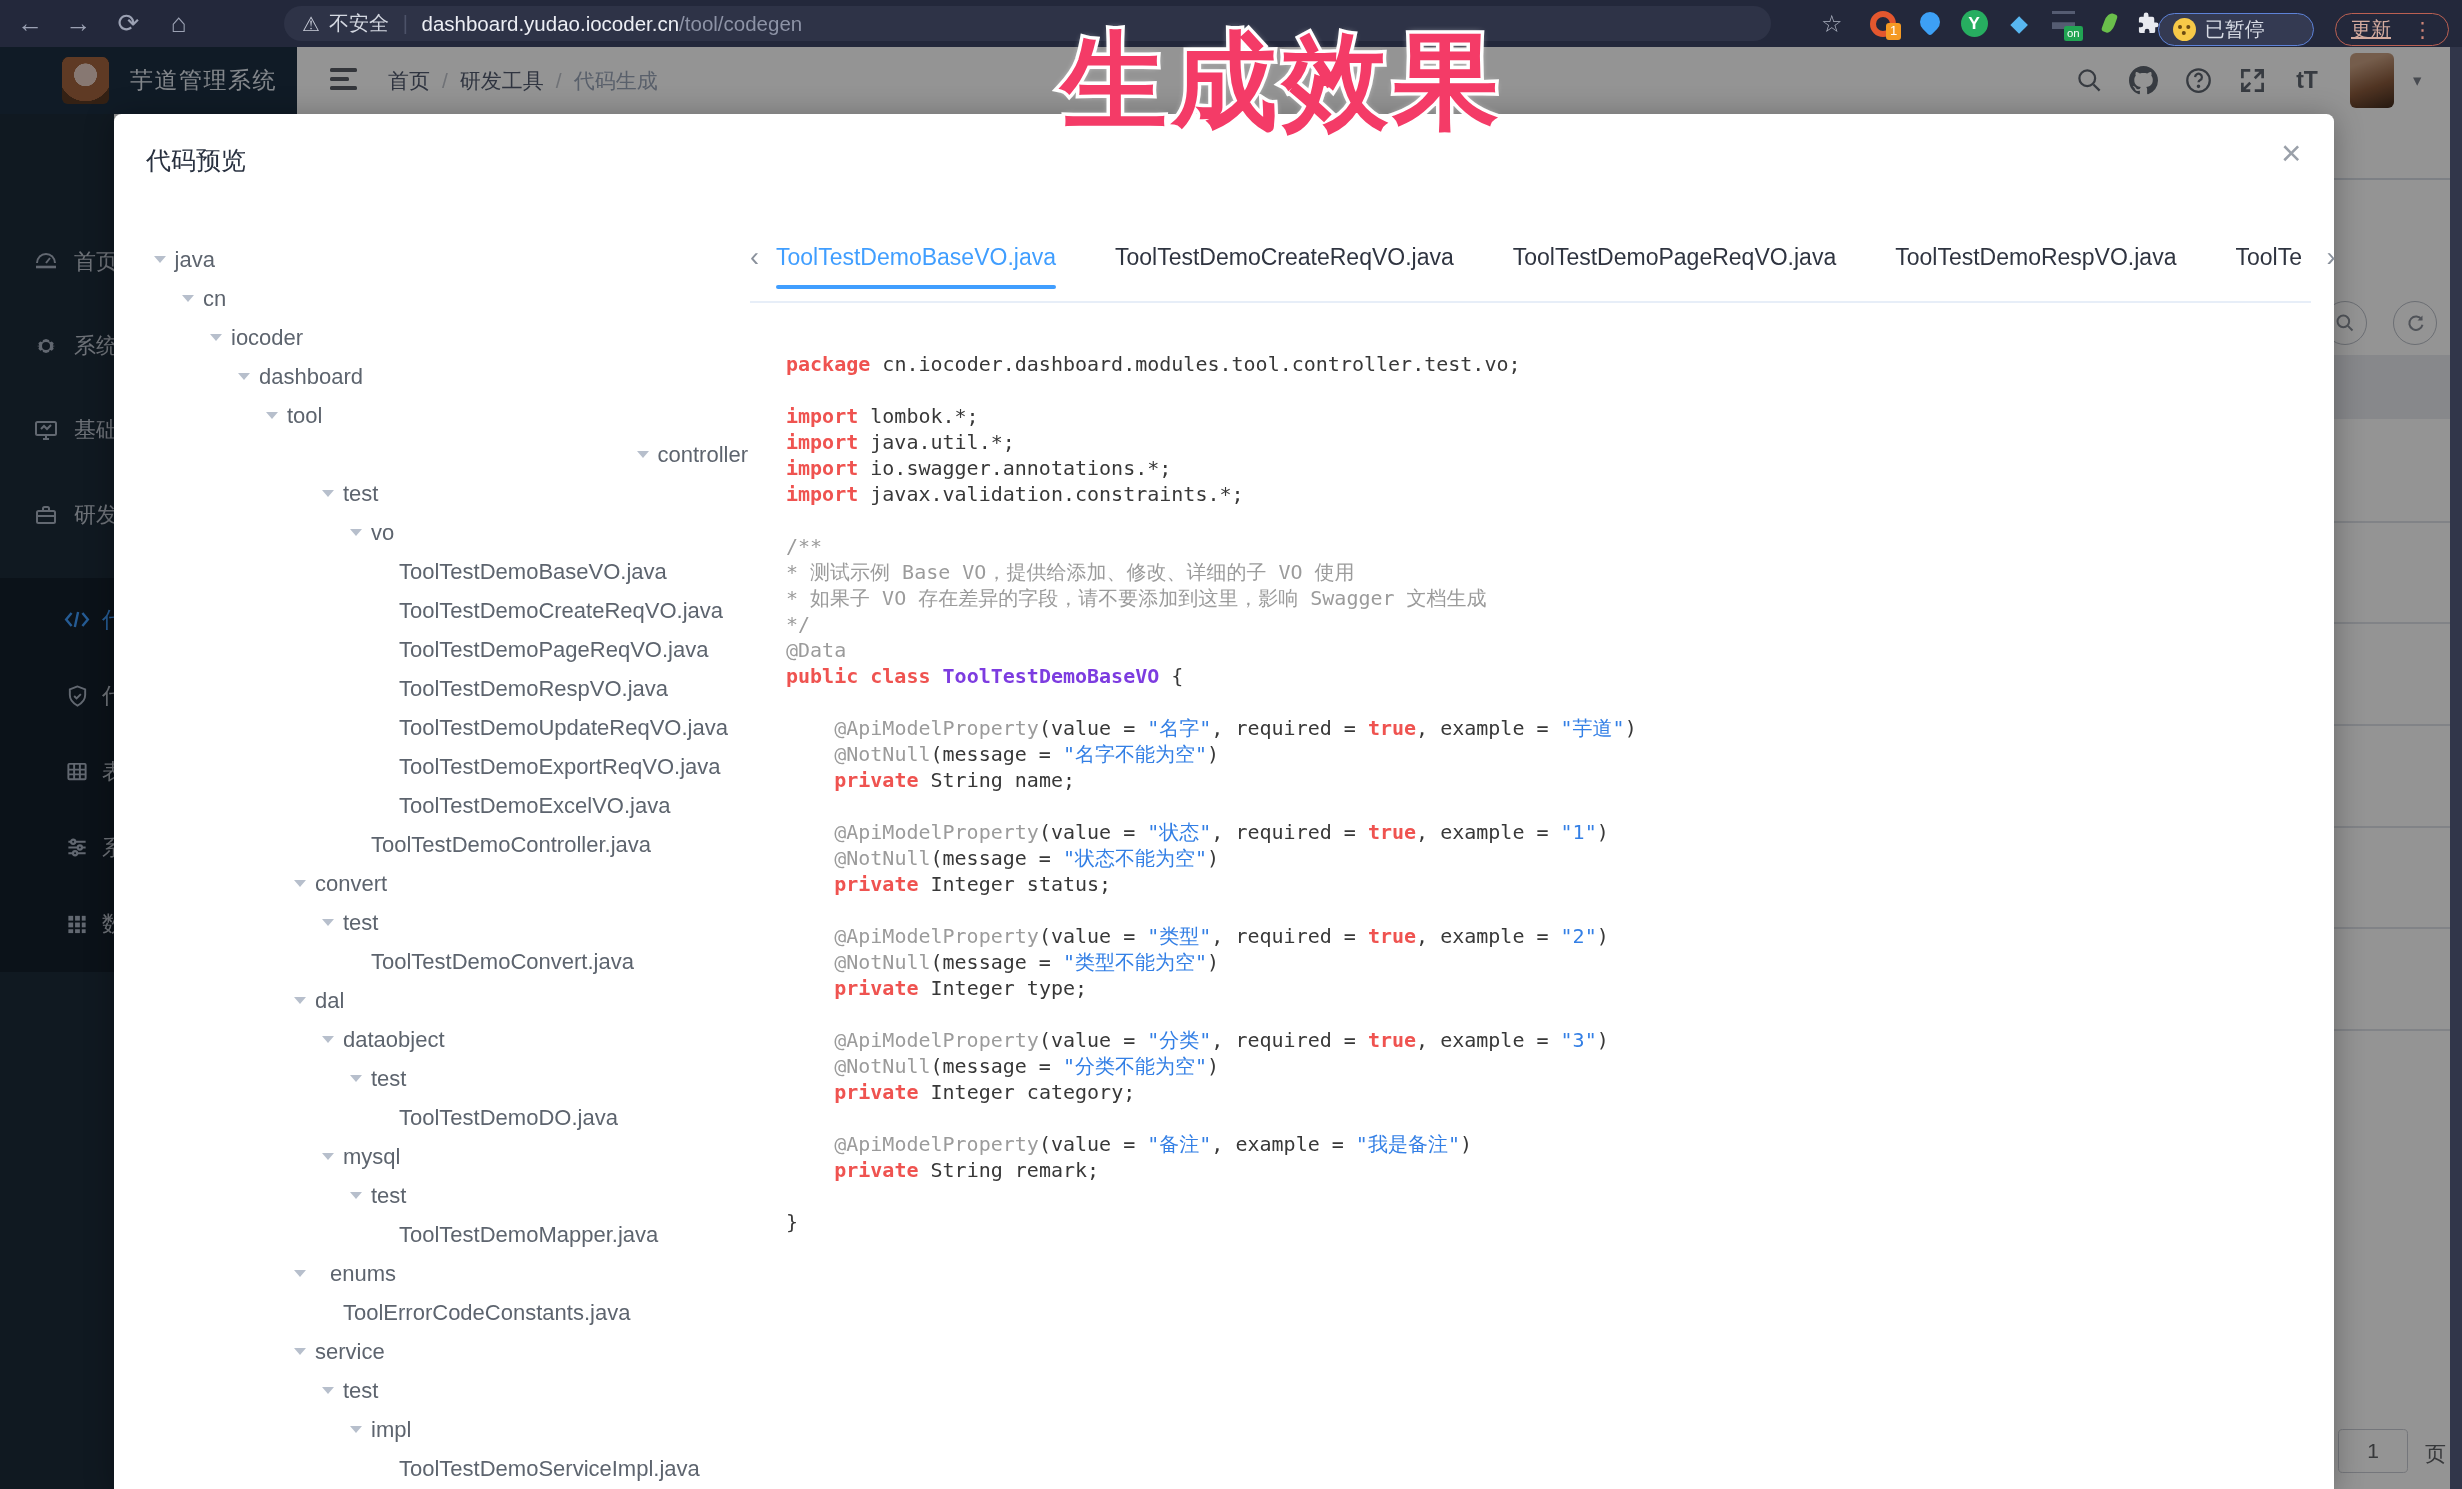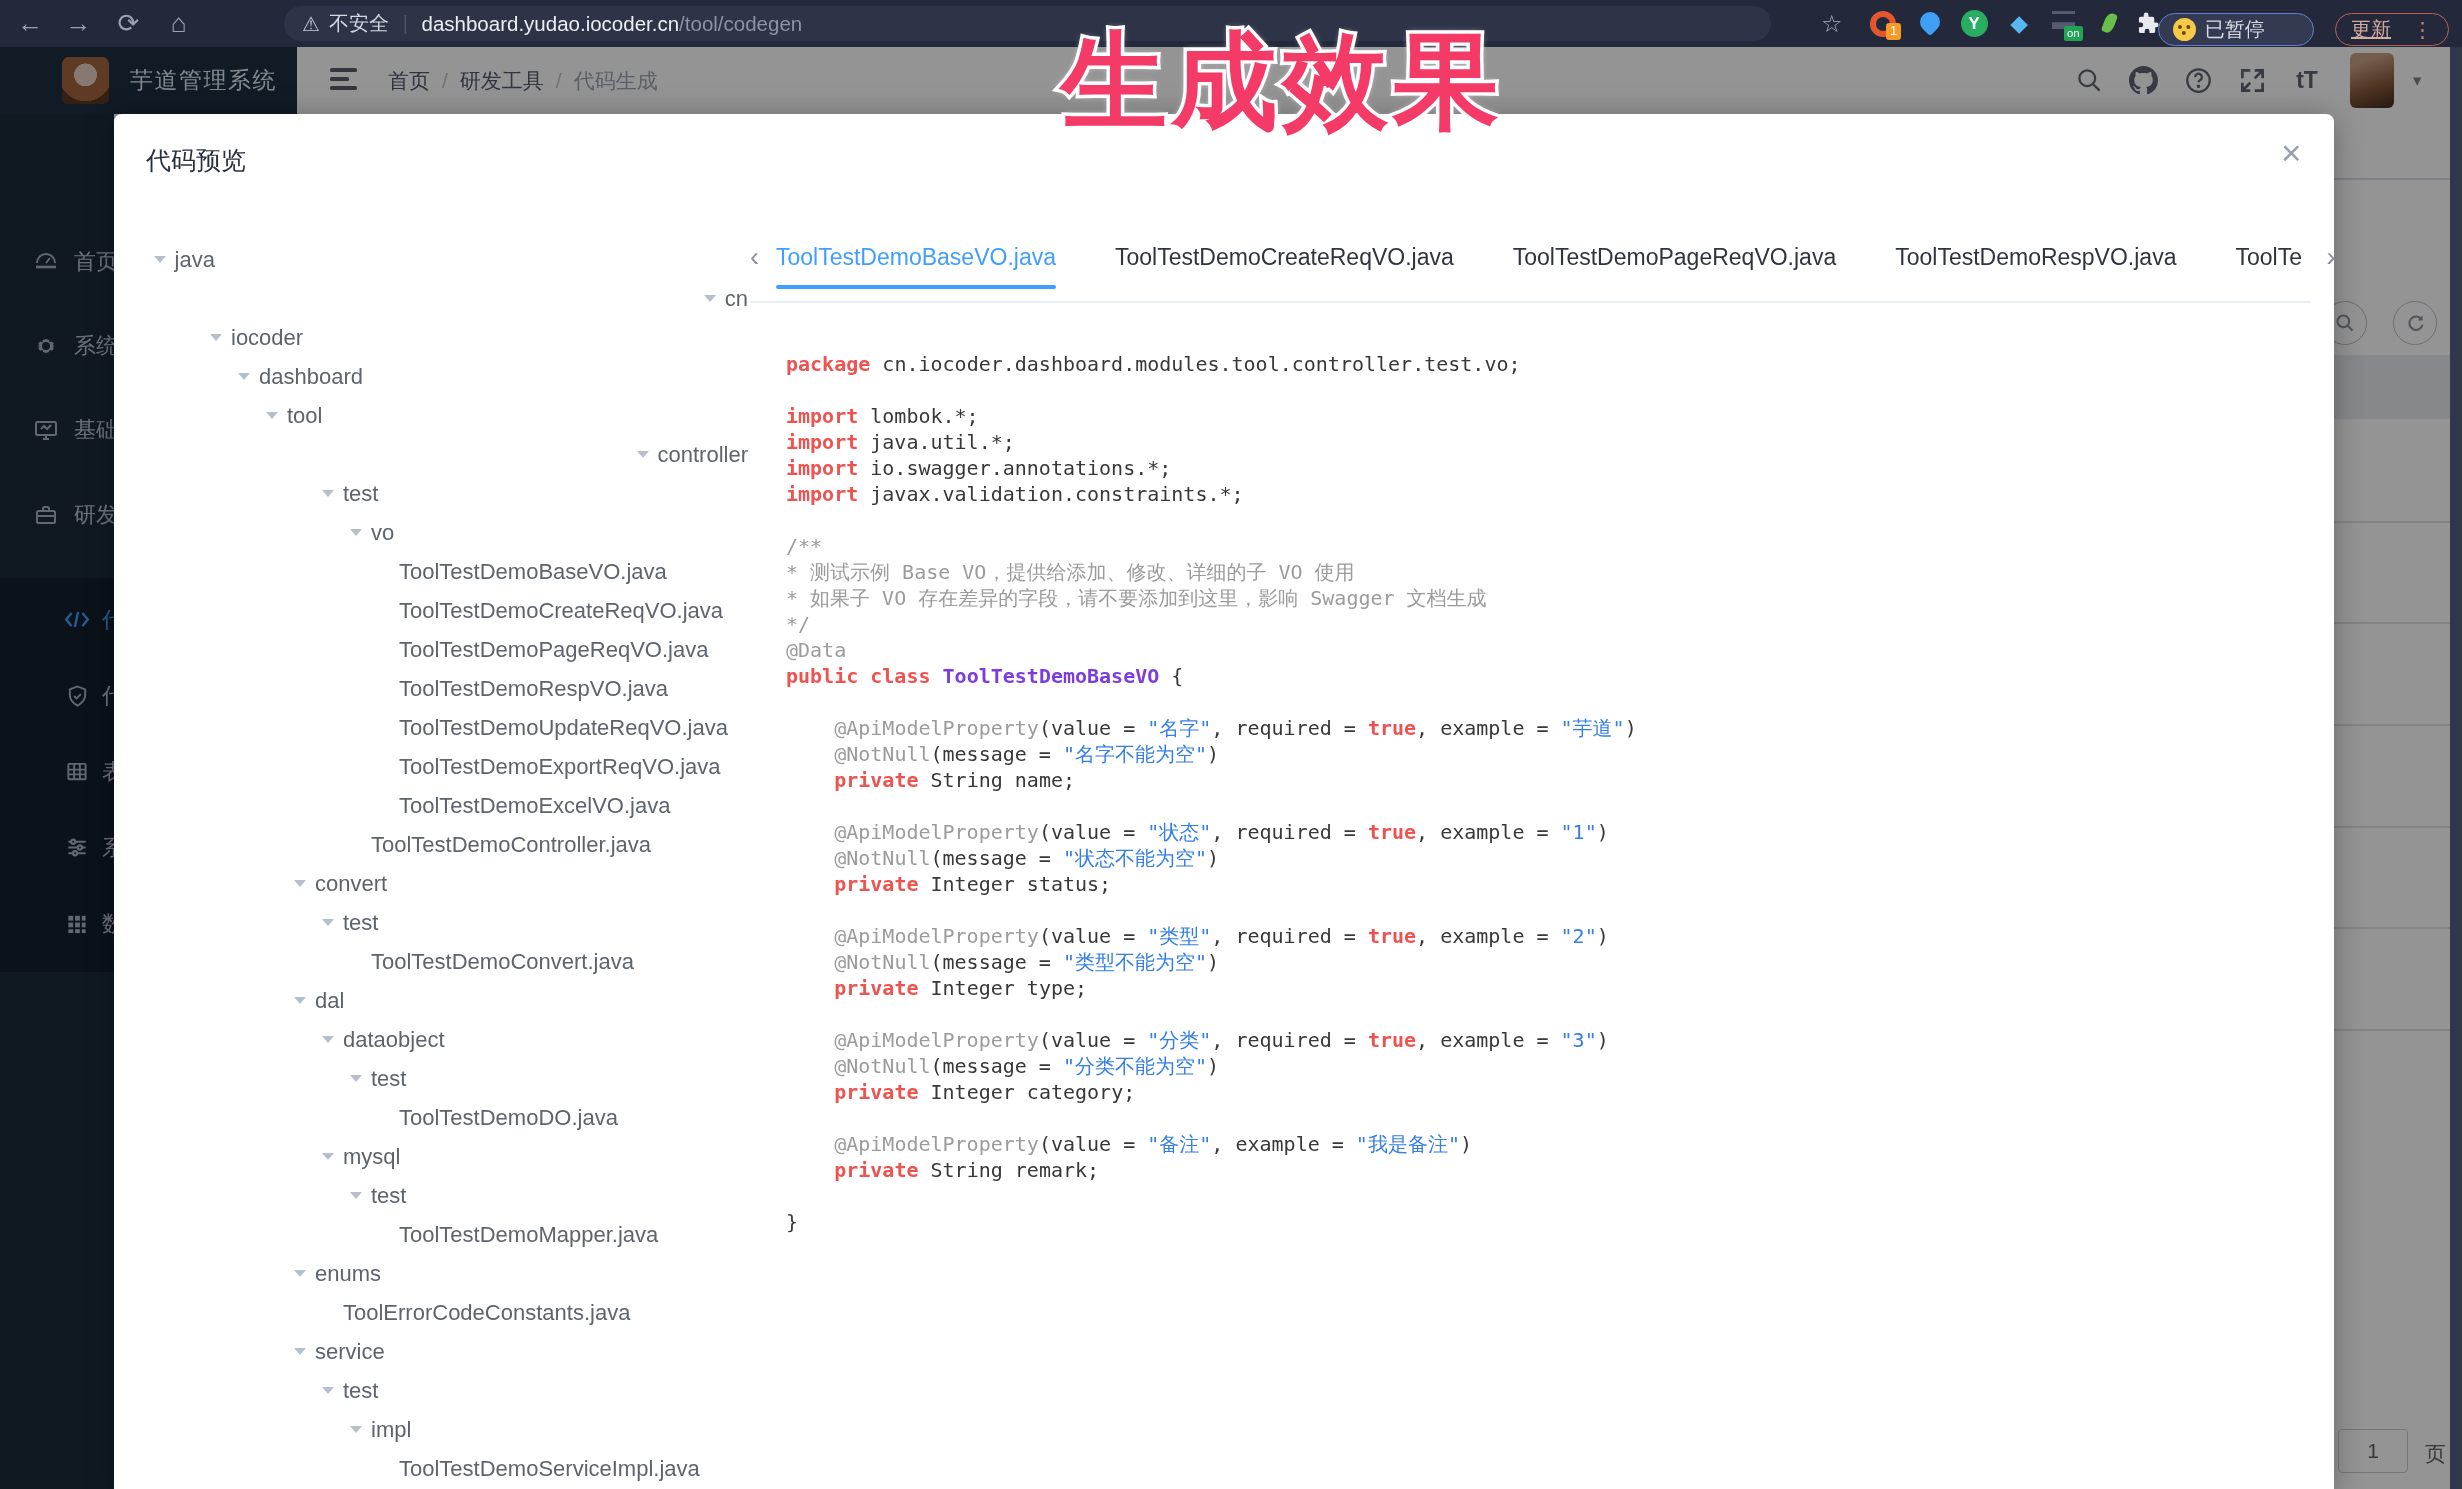--- a/index.html
+++ b/index.html
@@ -375,21 +375,21 @@
     <div class="modal-title">代码预览</div>
     <span class="modal-close">×</span>
 
     <div class="tree" id="file-tree">
         <div class="tree-row" style="padding-left: 7.6px;">
           <span class="tree-caret">
             <i></i>
           </span>
           <span class="tree-label">java</span>
         </div>
-        <div class="tree-row" style="padding-left: 36px; justify-content: flex-end;">
+        <div class="tree-row" style="padding-left: 36px;">
           <span class="tree-caret">
             <i></i>
           </span>
           <span class="tree-label">cn</span>
         </div>
         <div class="tree-row" style="padding-left: 64px;">
           <span class="tree-caret">
             <i></i>
           </span>
           <span class="tree-label">iocoder</span>
@@ -503,21 +503,21 @@
         <div class="tree-row" style="padding-left: 204px;">
           <span class="tree-caret">
             <i></i>
           </span>
           <span class="tree-label">test</span>
         </div>
         <div class="tree-row" style="padding-left: 232px;">
           <span class="tree-caret"></span>
           <span class="tree-label">ToolTestDemoMapper.java</span>
         </div>
-        <div class="tree-row" style="padding-left: 148px;">
+        <div class="tree-row" style="padding-left: 148px; gap: 15px;">
           <span class="tree-caret">
             <i></i>
           </span>
           <span class="tree-label">enums</span>
         </div>
         <div class="tree-row" style="padding-left: 176px;">
           <span class="tree-caret"></span>
           <span class="tree-label">ToolErrorCodeConstants.java</span>
         </div>
         <div class="tree-row" style="padding-left: 148px;">

